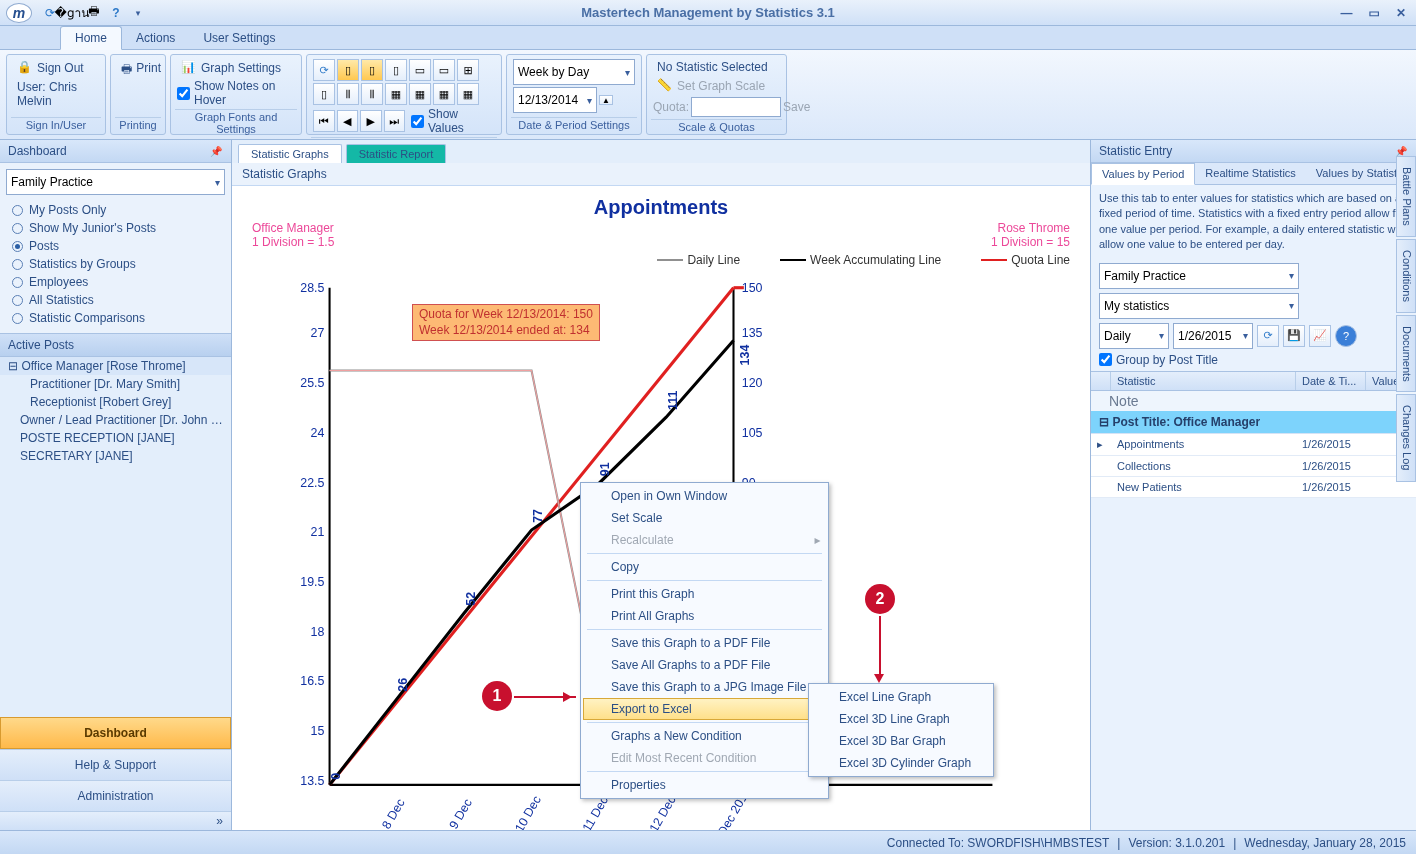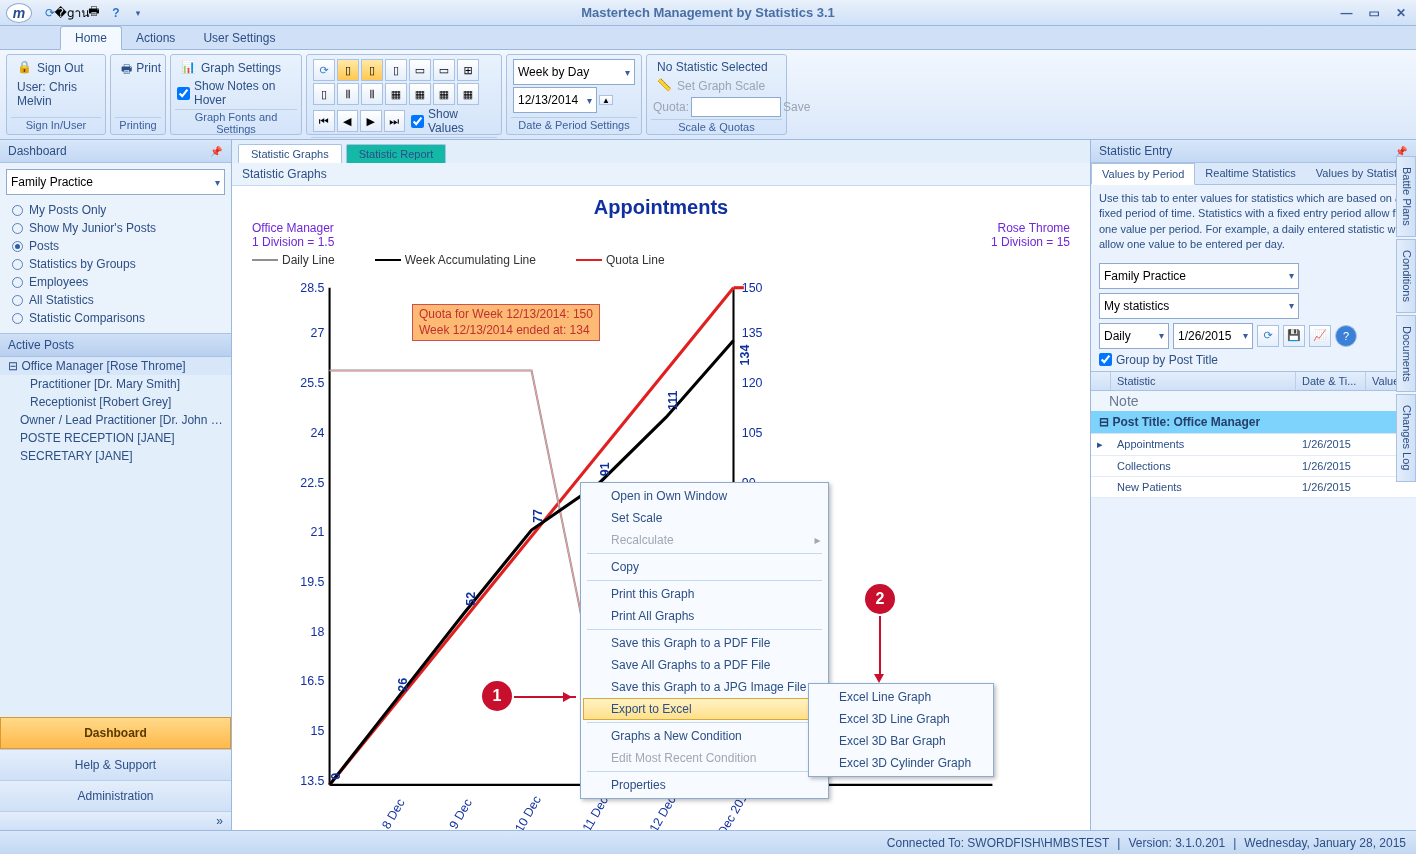--- a/index.html
+++ b/index.html
@@ -53,23 +53,23 @@
 .leftnav .nitem { padding:8px 12px; border-top:1px solid #b8cee9; background:linear-gradient(#e4eefb,#cfe0f7); color:#2c4f85; cursor:pointer; text-align:center;}
 .leftnav .nitem.active { background:linear-gradient(#ffd98a,#ffb94a); color:#5a3a00; font-weight:bold; border:1px solid #d89a2f;}
 
 .centerpanel { flex:1; background:#fff; display:flex; flex-direction:column; position:relative;}
 .ctabs { display:flex; background:#e3eefb; padding:4px 6px 0 6px; gap:4px;}
 .ctabs .ct { padding:3px 12px; background:#14b8a6; border:1px solid #a9c2e3; border-bottom:none; color:#2c4f85; cursor:pointer; border-radius:2px 2px 0 0; font-size:11px;}
 .ctabs .ct.active { background:#fff;}
 .chead { padding:4px 10px; color:#2c4f85; background:#eaf2fc; border-bottom:1px solid #c3d8f3;}
 .chartwrap { flex:1; position:relative; padding:10px 20px; overflow:hidden;}
 .chart-title { text-align:center; color:#1030a0; font-size:20px; font-weight:bold;}
-.chart-sub { display:flex; justify-content:space-between; color:#6d28d9; font-size:14px; margin-top:2px;}
+.chart-sub { display:flex; justify-content:space-between; color:#ec4899; font-size:14px; margin-top:2px;}
 .chart-svg { width:100%; height:580px;}
-.legend { display:flex; justify-content:flex-start; gap:40px; font-size:10px; margin-top:4px; color:#333;}
+.legend { display:flex; justify-content:flex-end; gap:40px; font-size:10px; margin-top:4px; color:#333;}
 .legend .li { display:flex; align-items:center; gap:4px;}
 .legend .sw { width:26px; height:2px; display:inline-block;}
 .quota-note { position:absolute; border:1px solid #d05050; padding:2px 6px; font-size:10px; color:#c03030; background:#fdba74; line-height:1.3;}
 
 
 .ctxmenu { position:absolute; background:#f7faff; border:1px solid #8faad0; box-shadow:2px 2px 4px rgba(0,0,0,0.25); min-width:210px; padding:2px;}
 .ctxmenu .mi { padding:4px 20px 4px 28px; color:#2c4f85; cursor:pointer; position:relative; white-space:nowrap;}
 .ctxmenu .mi.highlighted { background:linear-gradient(#fff2c3,#ffe08a); border:1px solid #d8a838; padding:3px 19px 3px 27px;}
 .ctxmenu .mi.dis { color:#a0a8b3; cursor:default;}
 .ctxmenu .mi .arrow { position:absolute; right:6px;}

